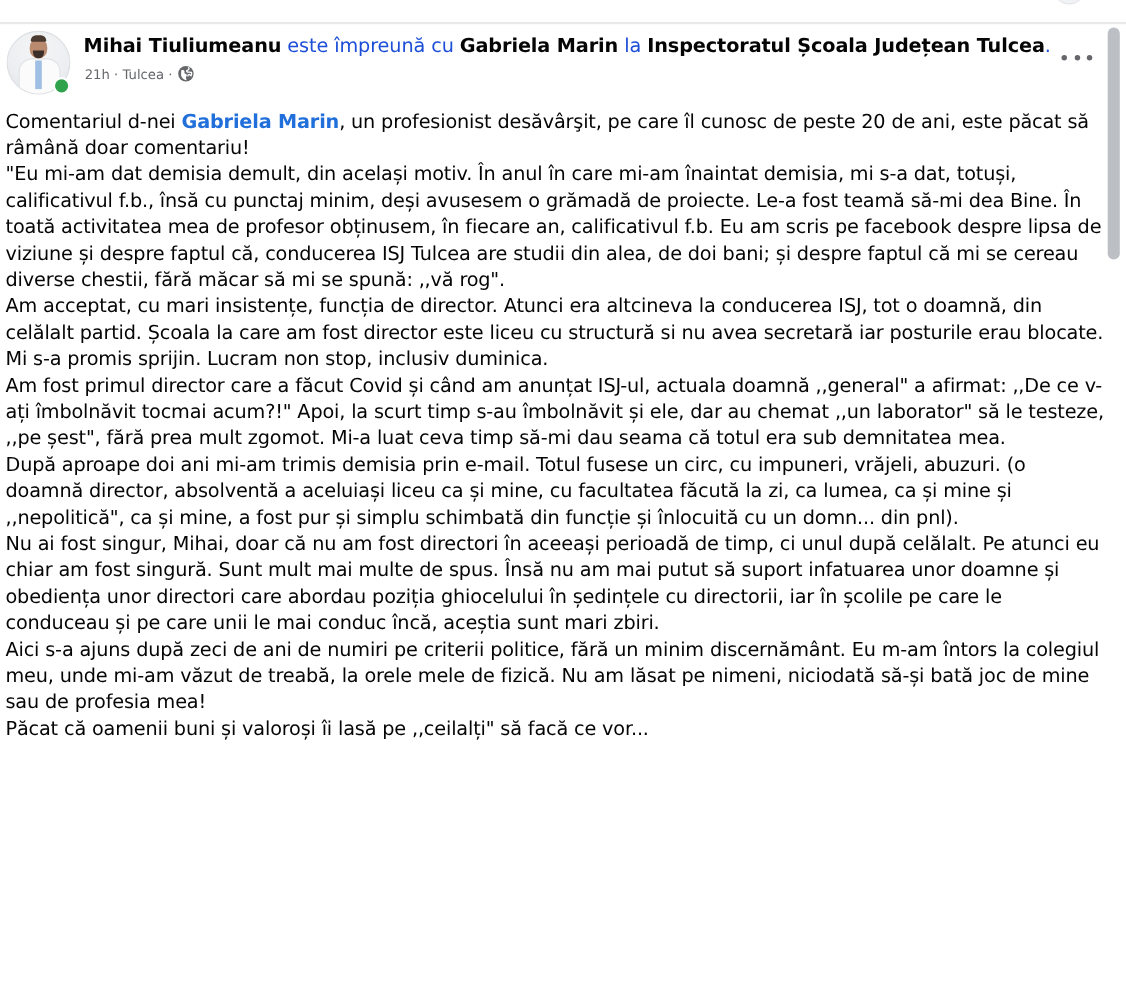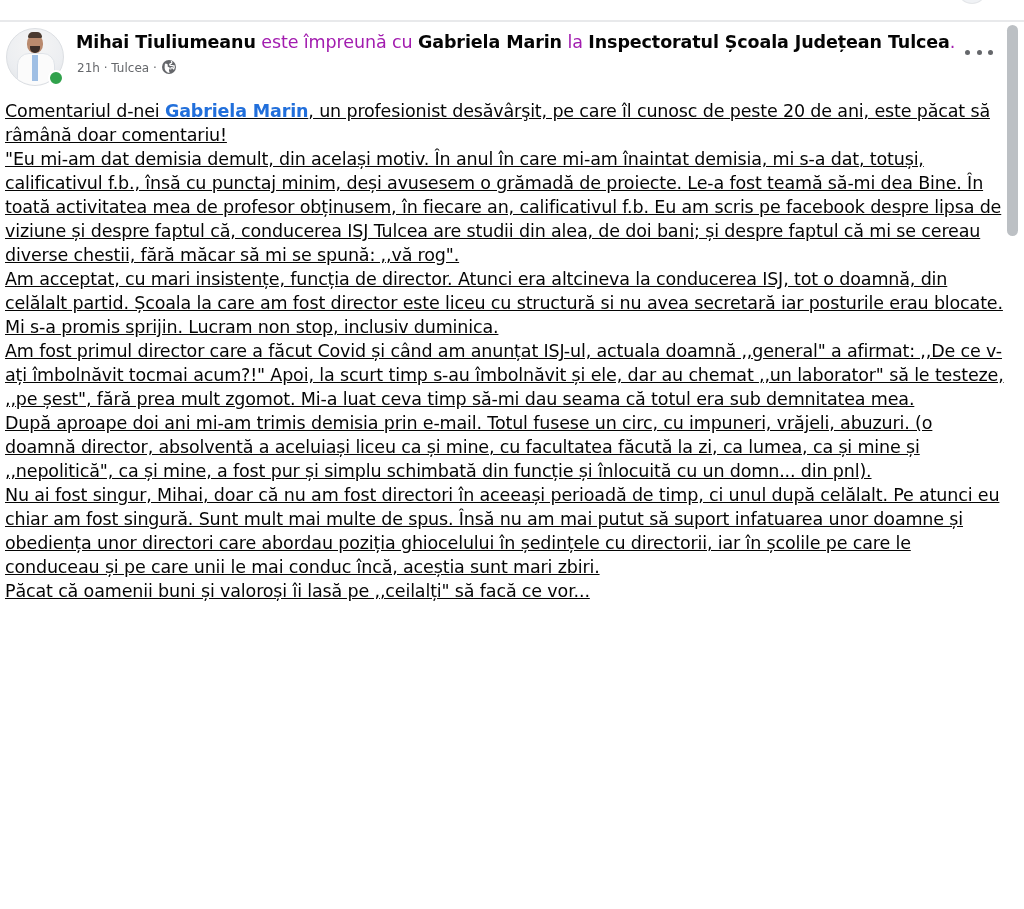--- a/index.html
+++ b/index.html
@@ -13,28 +13,28 @@
   .avatar { position: absolute; left: 6px; top: 28px; width: 56px; height: 56px; border-radius: 50%;
     background: radial-gradient(circle at 50% 30%, #f5f5f5 0, #eceef1 60%, #dfe2e6 100%); border: 1px solid #dcdfe3; overflow: hidden; }
   .avatar .head { position: absolute; left: 20px; top: 5px; width: 16px; height: 19px; border-radius: 50% 50% 45% 45%; background: #b98a6e; }
   .avatar .hair { position: absolute; left: 21px; top: 3px; width: 14px; height: 6px; border-radius: 8px 8px 2px 2px; background: #4a3a30; }
   .avatar .beard { position: absolute; left: 23px; top: 17px; width: 10px; height: 7px; border-radius: 0 0 6px 6px; background: #3b2e28; }
   .avatar .body { position: absolute; left: 10px; top: 24px; width: 36px; height: 36px; border-radius: 12px 12px 0 0; background: #fbfbfb; border: 1px solid #dfe3e8; }
   .avatar .tie { position: absolute; left: 25px; top: 26px; width: 6px; height: 26px; background: #9fbfe4; }
   .online-dot { position: absolute; left: 48px; top: 70px; width: 12px; height: 12px; border-radius: 50%; background: #31a24c; border: 2px solid #ffffff; }
   .header-line { position: absolute; left: 76px; top: 30px; font-size: 17.5px; line-height: 24px; white-space: nowrap; letter-spacing: -0.1px; }
   .header-line b { font-weight: bold; color: #050505; }
-  .header-line .muted { color: #a21caf; }
+  .header-line .muted { color: #1d4ed8; }
   .meta-line { position: absolute; left: 77px; top: 57px; font-size: 12px; line-height: 22px; color: #65676b; white-space: nowrap; }
   .meta-line .globe { display: inline-block; vertical-align: -3px; width: 16px; height: 16px; }
   .more-button { position: absolute; left: 964px; top: 42px; width: 30px; height: 20px; display: flex; align-items: center; justify-content: space-between; padding: 0 1px; box-sizing: border-box; cursor: pointer; }
   .more-button span { width: 5px; height: 5px; border-radius: 50%; background: #65676b; }
   .scrollbar { position: absolute; left: 1007px; top: 25px; width: 11px; height: 211px; border-radius: 6px; background: #bcc0c4; }
   .post-body { position: absolute; left: 5px; top: 99px; width: 1000px; font-size: 17.5px; line-height: 24px; color: #050505; letter-spacing: -0.15px; }
-  .post-body p { margin: 0; white-space: pre-line; text-decoration: underline; }
+  .post-body p { margin: 0; white-space: pre-line; }
   .mention { color: #216fdb; font-weight: bold; cursor: pointer; }
 </style>
 </head>
 <body>
 
 <div class="top-divider"></div>
 <div class="top-circle"></div>
 
 <div>
   <div>
@@ -76,17 +76,18 @@
     </div>
   </div>
 
   <div class="post-body">
     <p><span>Comentariul d-nei </span><span class="mention">Gabriela Marin</span><span>, un profesionist desăvârşit, pe care îl cunosc de peste 20 de ani, este păcat să râmână doar comentariu!</span></p>
     <p>"Eu mi-am dat demisia demult, din același motiv. În anul în care mi-am înaintat demisia, mi s-a dat, totuși, calificativul f.b., însă cu punctaj minim, deși avusesem o grămadă de proiecte. Le-a fost teamă să-mi dea Bine. În toată activitatea mea de profesor obținusem, în fiecare an, calificativul f.b. Eu am scris pe facebook despre lipsa de viziune și despre faptul că, conducerea ISJ Tulcea are studii din alea, de doi bani; și despre faptul că mi se cereau diverse chestii, fără măcar să mi se spună: ,,vă rog".</p>
     <p>Am acceptat, cu mari insistențe, funcția de director. Atunci era altcineva la conducerea ISJ, tot o doamnă, din celălalt partid. Școala la care am fost director este liceu cu structură si nu avea secretară iar posturile erau blocate. Mi s-a promis sprijin. Lucram non stop, inclusiv duminica.</p>
     <p>Am fost primul director care a făcut Covid și când am anunțat ISJ-ul, actuala doamnă ,,general" a afirmat: ,,De ce v-ați îmbolnăvit tocmai acum?!" Apoi, la scurt timp s-au îmbolnăvit și ele, dar au chemat ,,un laborator" să le testeze, ,,pe șest", fără prea mult zgomot. Mi-a luat ceva timp să-mi dau seama că totul era sub demnitatea mea.</p>
     <p>După aproape doi ani mi-am trimis demisia prin e-mail. Totul fusese un circ, cu impuneri, vrăjeli, abuzuri. (o doamnă director, absolventă a aceluiași liceu ca și mine, cu facultatea făcută la zi, ca lumea, ca și mine și ,,nepolitică", ca și mine, a fost pur și simplu schimbată din funcție și înlocuită cu un domn... din pnl).</p>
     <p>Nu ai fost singur, Mihai, doar că nu am fost directori în aceeași perioadă de timp, ci unul după celălalt. Pe atunci eu chiar am fost singură. Sunt mult mai multe de spus. Însă nu am mai putut să suport infatuarea unor doamne și obediența unor directori care abordau poziția ghiocelului în ședințele cu directorii, iar în școlile pe care le conduceau și pe care unii le mai conduc încă, aceștia sunt mari zbiri.</p>
+    <p>Aici s-a ajuns după zeci de ani de numiri pe criterii politice, fără un minim discernământ. Eu m-am întors la colegiul meu, unde mi-am văzut de treabă, la orele mele de fizică. Nu am lăsat pe nimeni, niciodată să-și bată joc de mine sau de profesia mea!</p>
     <p>Păcat că oamenii buni și valoroși îi lasă pe ,,ceilalți" să facă ce vor...</p>
   </div>
 </div>
 
 <div class="scrollbar"></div>
 
 </body></html>

